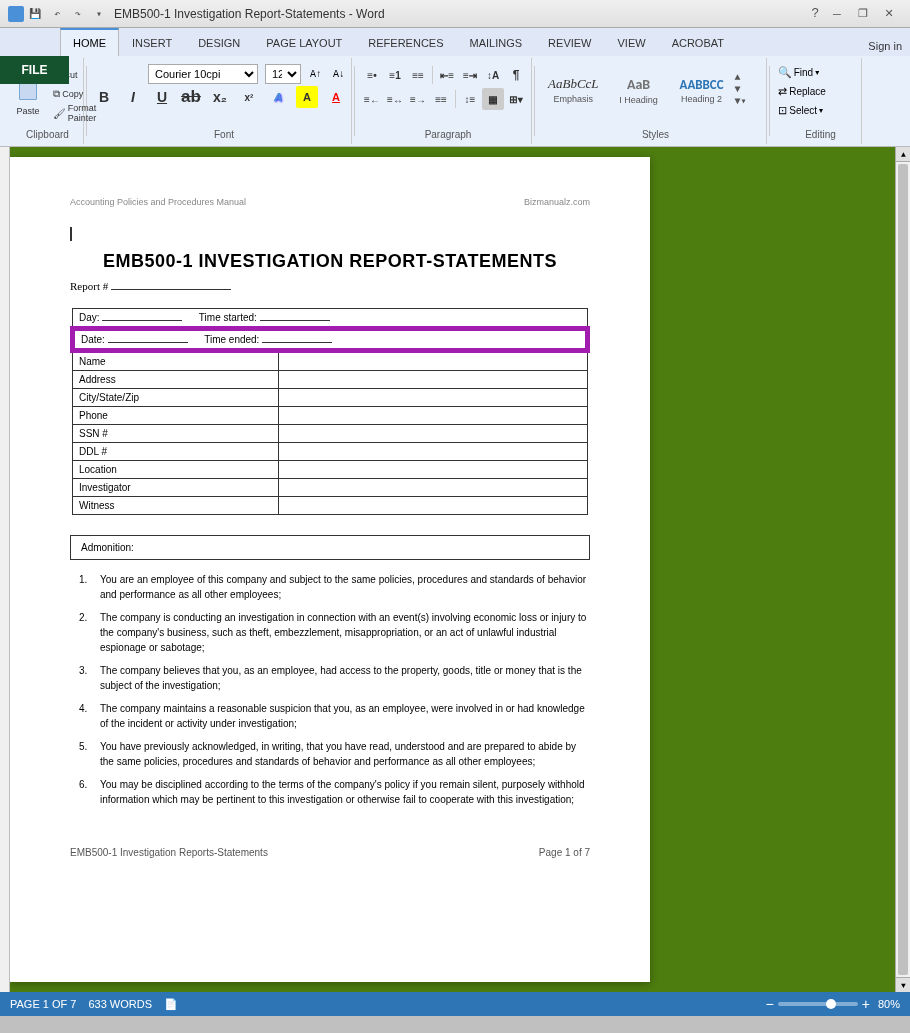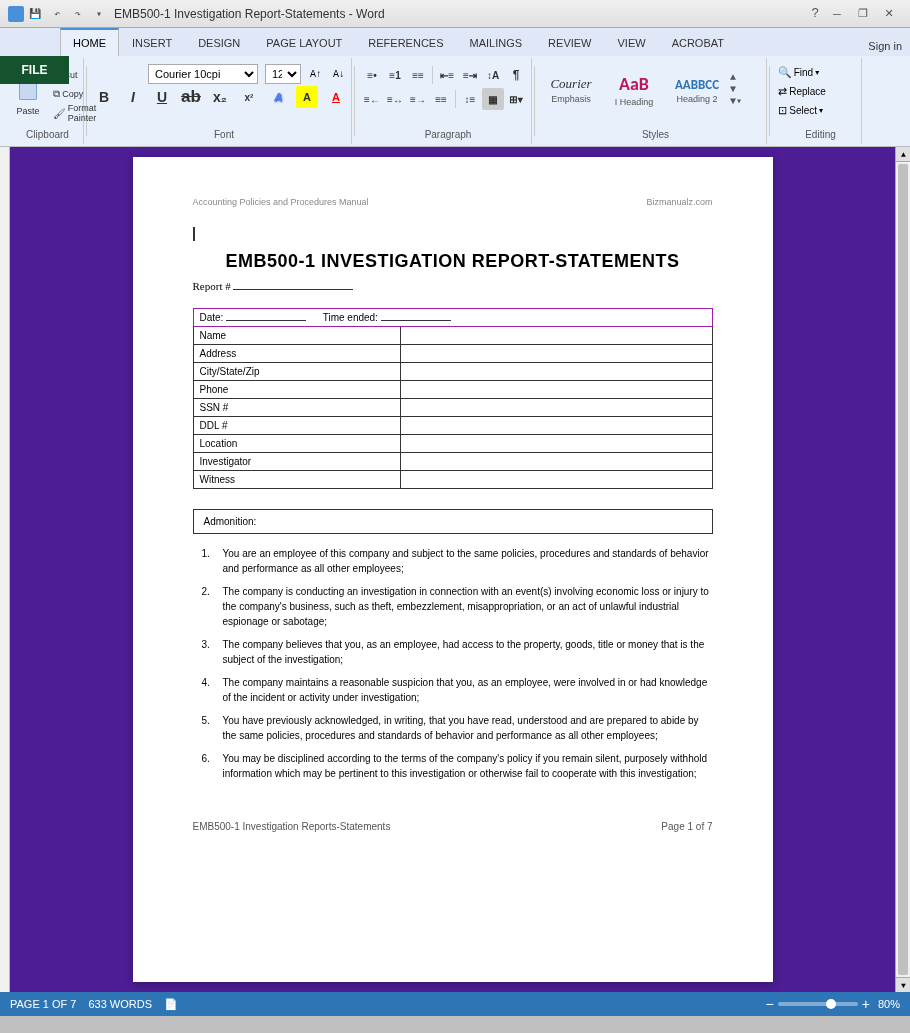--- a/index.html
+++ b/index.html
@@ -47,21 +47,21 @@
     .size-adj { width: 16px; height: 16px; display: flex; align-items: center; justify-content: center; font-size: 10px; cursor: pointer; border: 1px solid transparent; border-radius: 2px; }
     .format-btn { width: 22px; height: 22px; display: flex; align-items: center; justify-content: center; cursor: pointer; border: 1px solid transparent; border-radius: 2px; font-family: Arial; font-size: 12px; font-weight: bold; color: #333; }
     .para-row { display: flex; gap: 1px; align-items: center; margin-bottom: 2px; }
     .styles-gallery { display: flex; gap: 3px; align-items: center; height: 60px; overflow: hidden; }
     .style-item { display: flex; flex-direction: column; align-items: center; justify-content: center; padding: 4px 6px; min-width: 60px; height: 55px; border: 1px solid transparent; cursor: pointer; border-radius: 2px; }
     .style-name { font-size: 9px; font-family: Arial; color: #555; margin-top: 2px; }
 
     
     .doc-area { display: flex; height: calc(1033px - 28px - 28px - 90px - 18px - 24px); }
     .scrollbar-left { width: 10px; background: #f0f0f0; border-right: 1px solid #bbb; }
-    .doc-scroll { flex: 1; background: #4c1d95; overflow: hidden; display: flex; justify-content: center; padding: 10px 0; }
+    .doc-scroll { flex: 1; background: #4d7c0f; overflow: hidden; display: flex; padding: 10px 0; }
     .scrollbar-right { width: 15px; background: #f0f0f0; border-left: 1px solid #aaa; display: flex; flex-direction: column; }
     .scroll-up { width: 15px; height: 15px; background: #e0e0e0; border-bottom: 1px solid #aaa; display: flex; align-items: center; justify-content: center; font-size: 8px; cursor: pointer; }
     .scroll-thumb { flex: 1; background: #c0c0c0; margin: 2px; border-radius: 2px; }
     .scroll-down { width: 15px; height: 15px; background: #e0e0e0; border-top: 1px solid #aaa; display: flex; align-items: center; justify-content: center; font-size: 8px; cursor: pointer; }
 
     
     .page { background: white; width: 640px; min-height: 820px; padding: 40px 60px; box-shadow: 0 2px 8px rgba(0,0,0,0.3); font-family: 'Times New Roman', serif; font-size: 11px; position: relative; }
 
     .page-header { display: flex; justify-content: space-between; font-size: 9px; color: #888; margin-bottom: 20px; font-family: Arial, sans-serif; }
 
@@ -231,25 +231,25 @@
         </div>
       </div>
       <div class="ribbon-group-label">Paragraph</div>
     </div>
 
     <div class="ribbon-divider"></div>
 
     <div class="ribbon-group" style="min-width: 230px; align-items: flex-start;">
       <div class="styles-gallery">
         <div class="style-item">
-          <span style="font-style:italic; font-family:'Times New Roman', serif; font-size:13px; color:#333;">Courier</span>
+          <span style="font-style:italic; font-family:'Times New Roman', serif; font-size:13px; color:#333;">AaBbCcL</span>
           <span class="style-name">Emphasis</span>
         </div>
         <div class="style-item">
-          <span style="font-family:Calibri, Arial, sans-serif; font-size:18px; font-weight:bold; color:#be185d;">AaB</span>
+          <span style="font-family:Calibri, Arial, sans-serif; font-size:14px; font-weight:bold; color:#737373;">AaB</span>
           <span class="style-name">I Heading</span>
         </div>
         <div class="style-item">
           <span style="font-family:Calibri, Arial, sans-serif; font-size:13px; font-weight:bold; color:#2e75b6;">AABBCC</span>
           <span class="style-name">Heading 2</span>
         </div>
         <div style="display:flex; flex-direction:column; justify-content:center; cursor:pointer;">
           <div style="font-size:10px; color:#555; line-height:12px;">▲</div>
           <div style="font-size:10px; color:#555; line-height:12px;">▼</div>
           <div style="font-size:10px; color:#555; line-height:12px;">▼▾</div>
@@ -299,22 +299,31 @@
 
       <div class="doc-title">EMB500-1 INVESTIGATION REPORT-STATEMENTS</div>
 
       <div class="report-num">
         <span>Report #</span>
         <span class="report-line"></span>
       </div>
 
       <table class="form-table">
         <tbody>
-        <tr>
-          <td colspan="2" style="border: 1px solid #a21caf;">
+            <tr>
+          <td colspan="2" style="border: 1px solid #333;">
+            <span>Day:</span>
+            <span class="day-line"></span>
+            &nbsp;&nbsp;&nbsp;&nbsp;
+            <span>Time started:</span>
+            <span class="time-line"></span>
+          </td>
+        </tr>
+        <tr>
+          <td colspan="2" style="border: 5px solid #a21caf;">
             <span>Date:</span>
             <span class="day-line"></span>
             &nbsp;&nbsp;&nbsp;&nbsp;
             <span>Time ended:</span>
             <span class="time-line"></span>
           </td>
         </tr>
         <tr>
           <td style="width:40%;">Name</td>
           <td></td>

